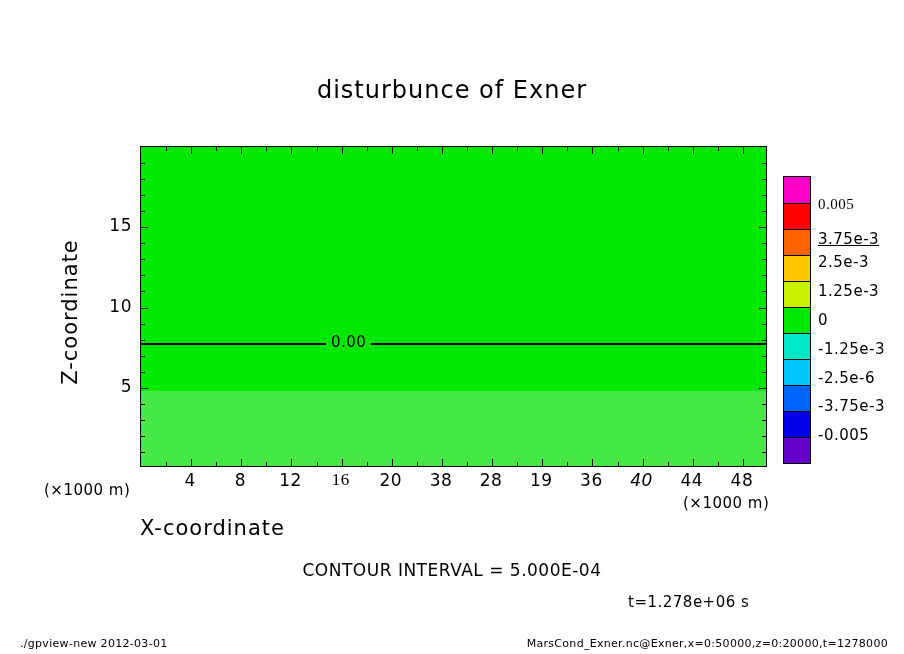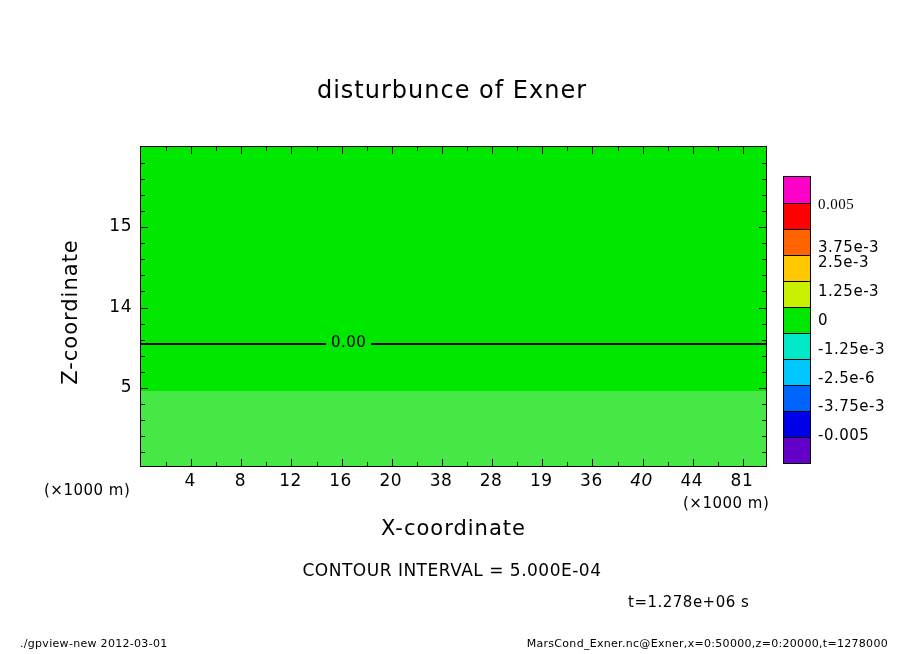--- a/index.html
+++ b/index.html
@@ -94,21 +94,21 @@
     font-size: 17px;
     text-align: right;
     width: 40px;
     left: 92px;
     letter-spacing: 0.5px;
   }
   #xaxis-title {
     left: 140px;
     top: 516px;
     width: 627px;
-    text-align: center;
+    text-align: left;
     font-size: 21px;
     letter-spacing: 1px;
   }
   #yaxis-title {
     left: -30px;
     top: 300px;
     width: 200px;
     text-align: center;
     font-size: 21px;
     letter-spacing: 1px;
@@ -281,31 +281,31 @@
       <div class="tick-y right" style="top: 32.1px; width: 4px;"></div>
       <div class="tick-y " style="top: 16.05px; width: 4px;"></div>
       <div class="tick-y right" style="top: 16.05px; width: 4px;"></div>
     </div>
 </div>
 
 <div id="tick-label-layer">
     <div class="xticklabel" style="left: 190.16px;">4</div>
     <div class="xticklabel" style="left: 240.32px;">8</div>
     <div class="xticklabel" style="left: 290.48px;">12</div>
-    <div class="xticklabel" style="left: 340.64px;">16</div>
+    <div class="xticklabel" style="left: 340.64px; font-family: Liberation Serif, serif;">16</div>
     <div class="xticklabel" style="left: 390.8px;">20</div>
     <div class="xticklabel" style="left: 440.96px;">38</div>
     <div class="xticklabel" style="left: 491.12px;">28</div>
     <div class="xticklabel" style="left: 541.28px;">19</div>
     <div class="xticklabel" style="left: 591.44px;">36</div>
     <div class="xticklabel" style="left: 641.6px; font-style: italic;">40</div>
     <div class="xticklabel" style="left: 691.76px;">44</div>
-    <div class="xticklabel" style="left: 741.92px;">81</div>
+    <div class="xticklabel" style="left: 741.92px;">48</div>
     <div class="yticklabel" style="top: 375.75px;">5</div>
-    <div class="yticklabel" style="top: 295.5px;">14</div>
+    <div class="yticklabel" style="top: 295.5px;">10</div>
     <div class="yticklabel" style="top: 215.25px;">15</div>
   </div>
 
 <div class="abs" id="yaxis-title">Z-coordinate</div>
 <div class="abs" id="xaxis-title">X-coordinate</div>
 <div class="abs" id="xunit-left">(×1000 m)</div>
 <div class="abs" id="xunit-right">(×1000 m)</div>
 
 <div class="abs" id="colorbar">
     <div class="cb-seg" style="height: 26px; background: rgb(255, 0, 200);"></div>
@@ -325,21 +325,21 @@
     <div class="cb-div" style="top: 104px;"></div>
     <div class="cb-div" style="top: 130px;"></div>
     <div class="cb-div" style="top: 156px;"></div>
     <div class="cb-div" style="top: 182px;"></div>
     <div class="cb-div" style="top: 208px;"></div>
     <div class="cb-div" style="top: 234px;"></div>
     <div class="cb-div" style="top: 260px;"></div>
   </div>
 <div id="colorbar-labels">
     <div class="cblabel abs" style="top: 195.8px; font-family: Liberation Serif, serif;">0.005</div>
-    <div class="cblabel abs" style="top: 238px;">3.75e-3</div>
+    <div class="cblabel abs" style="top: 230px; text-decoration: underline;">3.75e-3</div>
     <div class="cblabel abs" style="top: 253.4px;">2.5e-3</div>
     <div class="cblabel abs" style="top: 282.2px;">1.25e-3</div>
     <div class="cblabel abs" style="top: 311px;">0</div>
     <div class="cblabel abs" style="top: 339.8px;">-1.25e-3</div>
     <div class="cblabel abs" style="top: 368.6px;">-2.5e-6</div>
     <div class="cblabel abs" style="top: 397.4px;">-3.75e-3</div>
     <div class="cblabel abs" style="top: 426.2px;">-0.005</div>
   </div>
 
 <div class="abs" id="contour-interval">CONTOUR INTERVAL = 5.000E-04</div>

